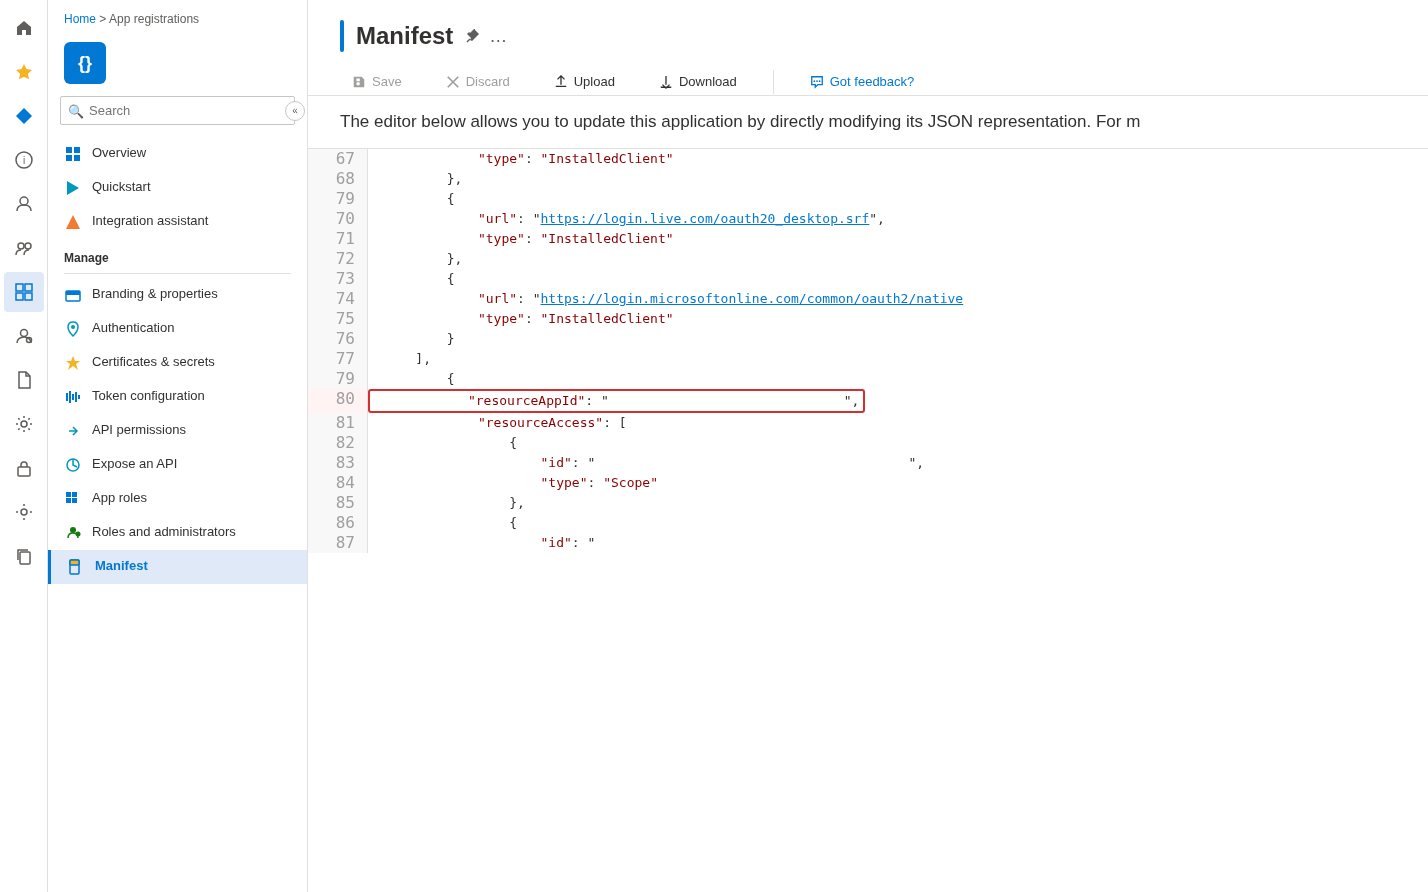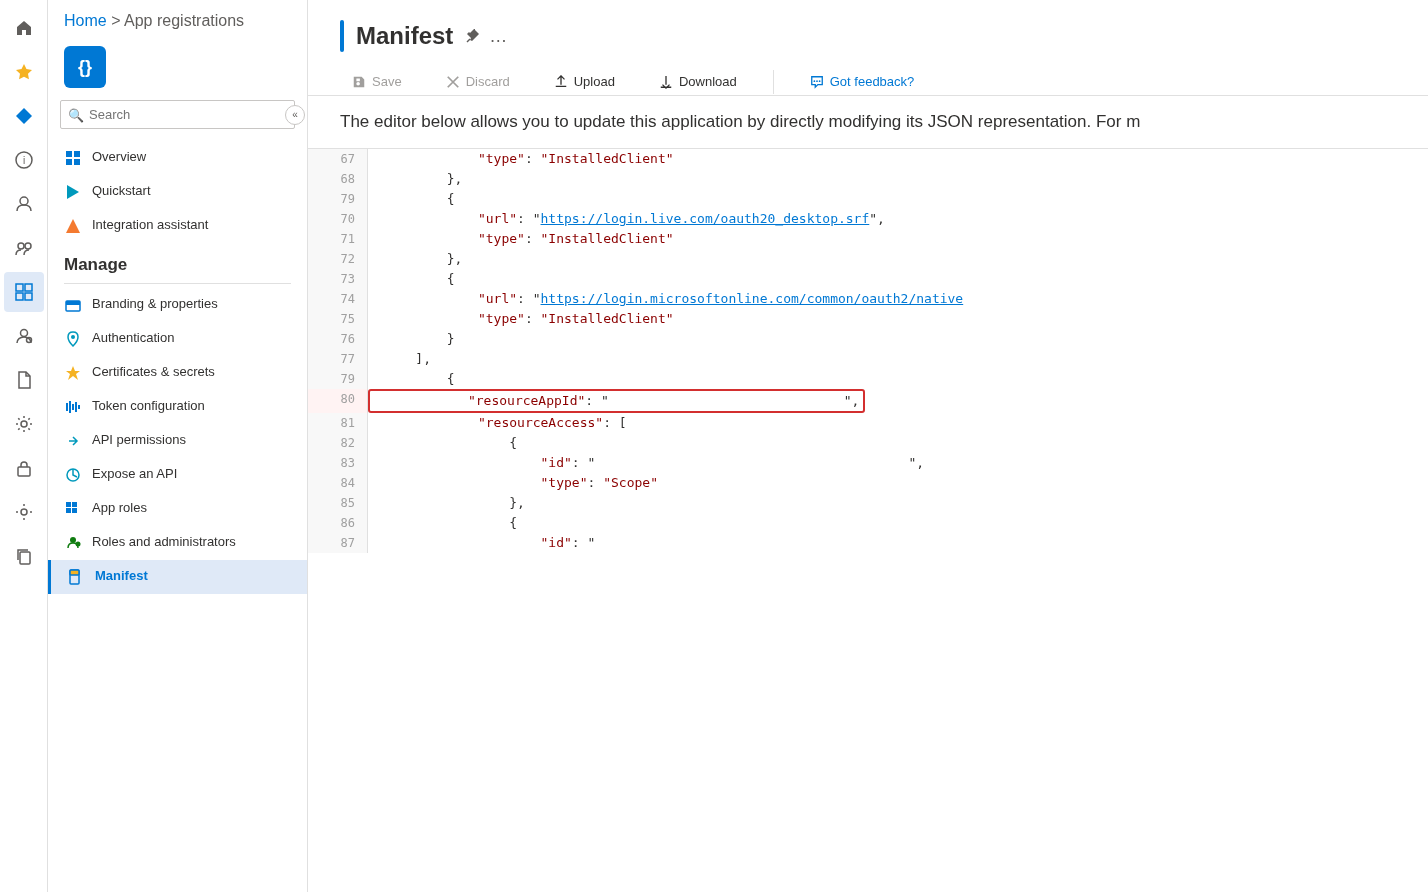--- a/index.html
+++ b/index.html
@@ -36,21 +36,21 @@
       border-right: 1px solid #e0e0e0;
       background: #fff;
       display: flex;
       flex-direction: column;
       overflow-y: auto;
       flex-shrink: 0;
       padding-bottom: 16px;
     }
     .sidebar-breadcrumb {
       padding: 12px 16px 8px;
-      font-size: 16px;
+      font-size: 12px;
       color: #0078d4;
     }
     .sidebar-breadcrumb a { color: #0078d4; text-decoration: none; }
     .sidebar-breadcrumb span { color: #605e5c; }
 
     .sidebar-app-icon {
       width: 42px;
       height: 42px;
       background: #0078d4;
       border-radius: 6px;
@@ -107,21 +107,21 @@
       gap: 10px;
       padding: 8px 16px;
       cursor: pointer;
       color: #323130;
       font-size: 13px;
     }
     .sidebar-nav-item .nav-icon { width: 18px; height: 18px; flex-shrink: 0; display: flex; align-items: center; justify-content: center; }
 
     .sidebar-section-label {
       padding: 12px 16px 4px;
-      font-size: 17px;
+      font-size: 12px;
       font-weight: 700;
       color: #323130;
       text-transform: none;
     }
     .sidebar-divider {
       height: 1px;
       background: #e0e0e0;
       margin: 4px 16px;
     }
 
@@ -231,21 +231,21 @@
       display: flex;
       min-height: 20px;
       line-height: 20px;
     }
 
     .line-num {
       width: 60px;
       text-align: right;
       padding-right: 12px;
       color: #a0a0a0;
-      font-size: 12px;
+      font-size: 16px;
       font-family: 'Consolas', monospace;
       flex-shrink: 0;
       user-select: none;
       background: #f8f8f8;
       border-right: 1px solid #e0e0e0;
     }
 
     .line-content {
       padding-left: 16px;
       font-size: 13px;

